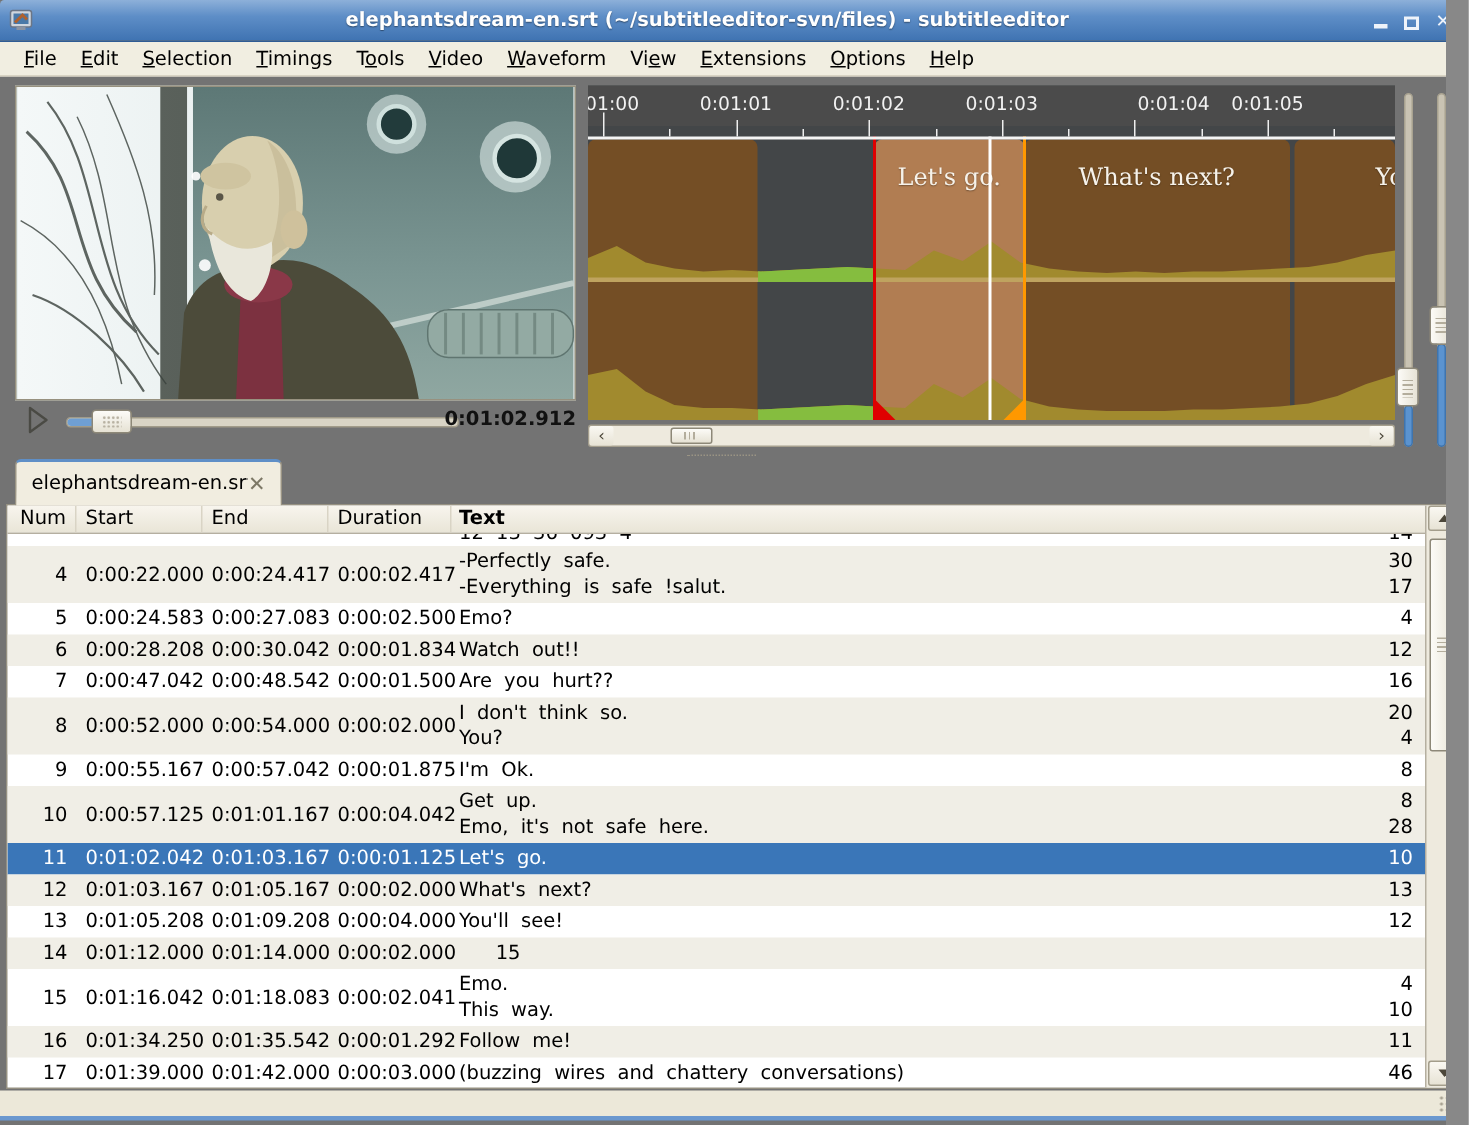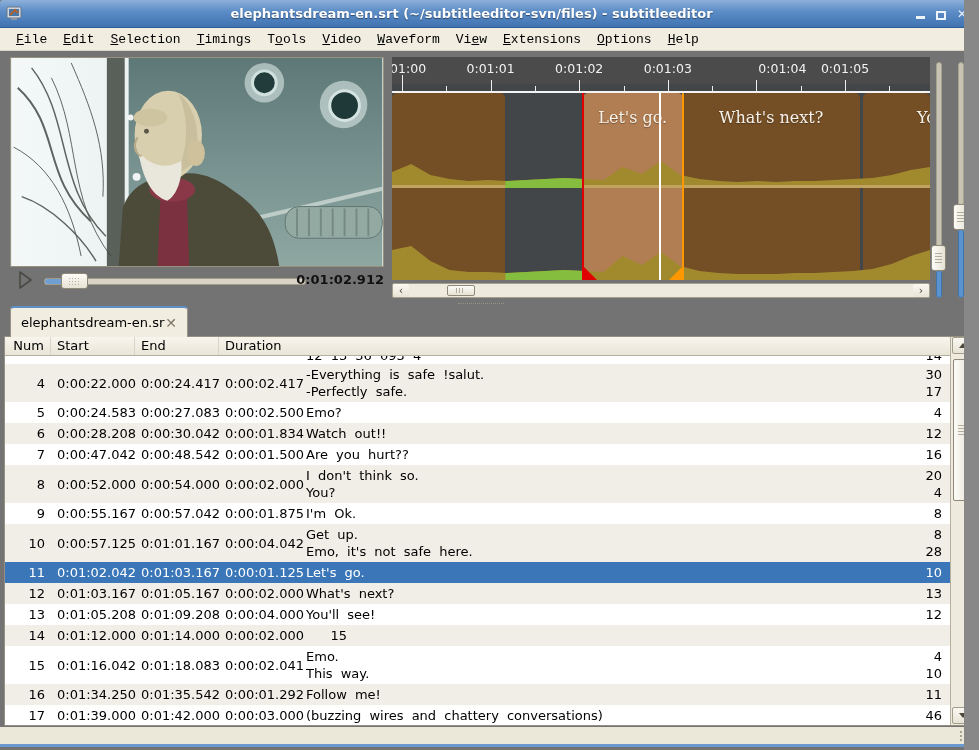--- a/index.html
+++ b/index.html
@@ -16,21 +16,21 @@
     text-shadow:0 1px 1px rgba(0,0,0,.45);white-space:nowrap;overflow:hidden;}
   .win-buttons{display:flex;gap:7px;margin-right:10px;align-items:center;}
   .wbtn{width:14px;height:14px;display:flex;align-items:flex-end;justify-content:center;cursor:default;}
   .wbtn .bar{width:9px;height:3px;background:#eef3fa;margin-bottom:2px;}
   .wbtn .box{width:10px;height:9px;border:2px solid #eef3fa;margin-bottom:1px;}
   .wbtn.close{align-items:center;color:#eef3fa;font-weight:bold;font-size:12px;line-height:14px;}
 
   
   .menubar{position:absolute;left:0;top:28px;width:979px;height:23px;background:#f1eee1;
     border-bottom:1px solid #d9d4c4;display:flex;align-items:center;padding-left:8px;}
-  .menu-item{padding:2px 8px;white-space:nowrap;font-family:Liberation Mono, monospace;}
+  .menu-item{padding:2px 8px;white-space:nowrap;}
   .menu-item u{text-decoration:underline;}
 
   
   .video-frame{position:absolute;left:10px;top:57px;width:374px;height:210px;
     border:1px solid #97917f;background:#dfe7e7;}
   .play-button{position:absolute;left:14px;top:269px;width:22px;height:22px;}
   .seek-track{position:absolute;left:44px;top:278px;width:262px;height:7px;background:#d9d4c5;
     border:1px solid #a19b89;border-radius:3px;}
   .seek-fill{position:absolute;left:45px;top:279px;width:25px;height:5px;background:#6f9fd3;border-radius:3px 0 0 3px;}
   .seek-thumb{position:absolute;left:61px;top:273px;width:27px;height:16px;border:1px solid #8d8878;border-radius:3px;
@@ -296,38 +296,39 @@
     <span class="tab-close">✕</span>
   </div>
 
   <div class="table-panel">
     <div class="grid">
       <div class="thead">
         <div class="th c-num">Num</div>
         <div class="th c-start">Start</div>
         <div class="th c-end">End</div>
         <div class="th c-dur">Duration</div>
+        <div class="th c-text" style="font-weight:bold;">Text</div>
       </div>
       <div id="rows">
           <div class="trow partial-row">
             <div class="c-num"></div>
             <div class="c-start"></div>
             <div class="c-end"></div>
             <div class="c-dur"></div>
             <div class="c-text cell-text">12 13 36 093 4</div>
             <div class="c-count cell-count">14</div>
           </div>
           <div class="trow shaded">
             <div class="c-num">4</div>
             <div class="c-start">0:00:22.000</div>
             <div class="c-end">0:00:24.417</div>
             <div class="c-dur">0:00:02.417</div>
             <div class="c-text cell-text">
+              <div>-Perfectly safe.</div>
               <div>-Everything is safe !salut.</div>
-              <div>-Perfectly safe.</div>
             </div>
             <div class="c-count cell-count">
               <div>30</div>
               <div>17</div>
             </div>
           </div>
           <div class="trow">
             <div class="c-num">5</div>
             <div class="c-start">0:00:24.583</div>
             <div class="c-end">0:00:27.083</div>

